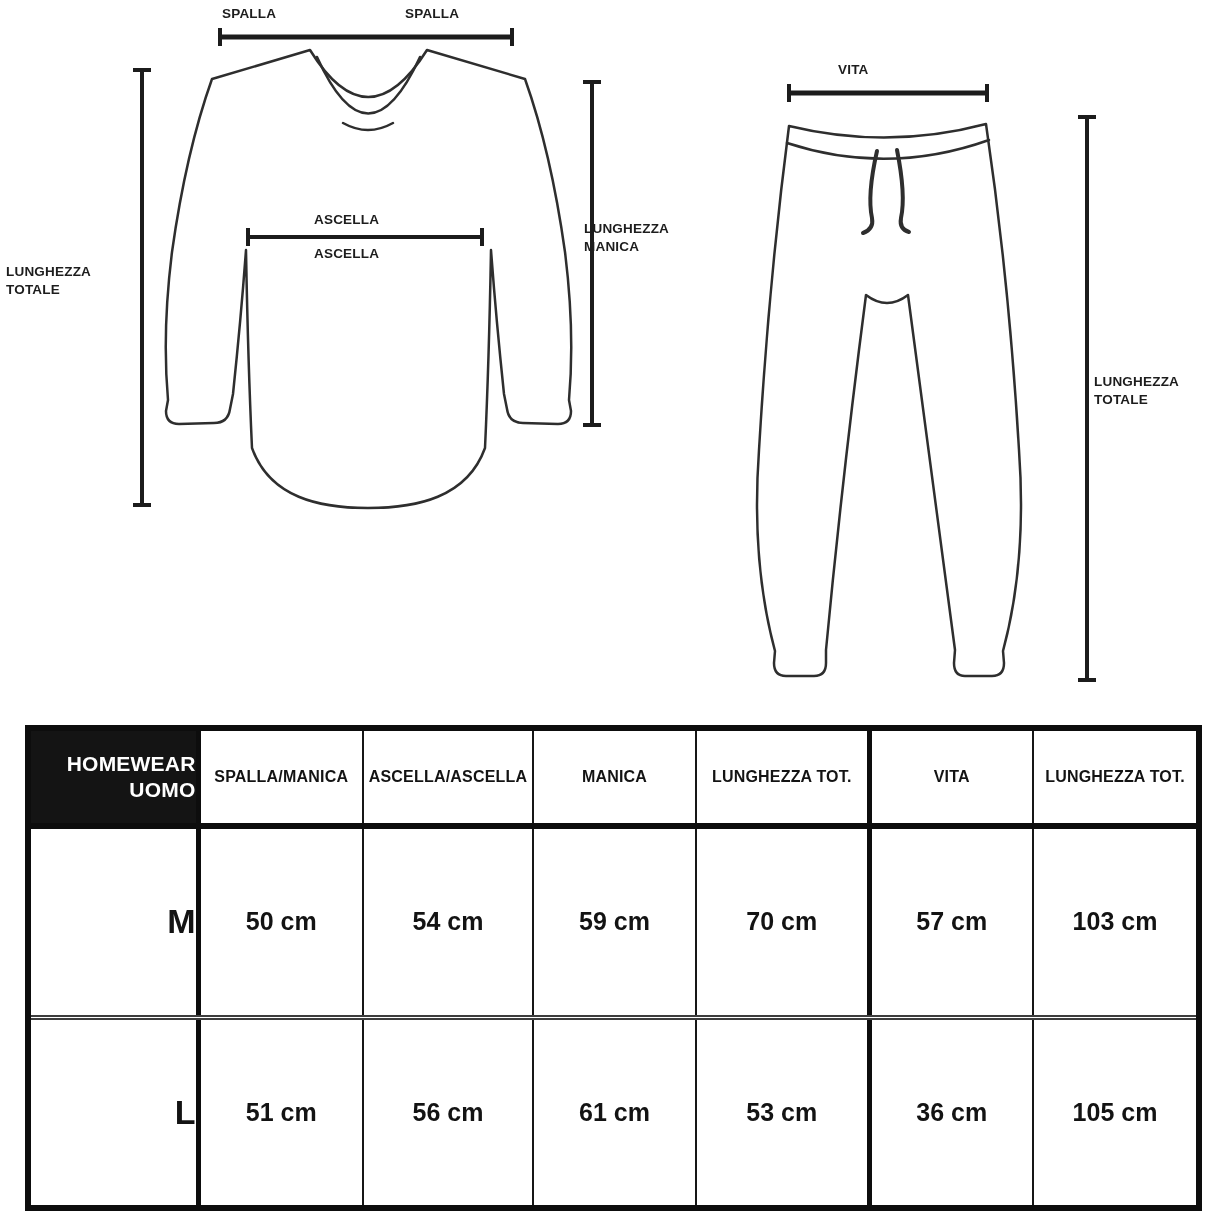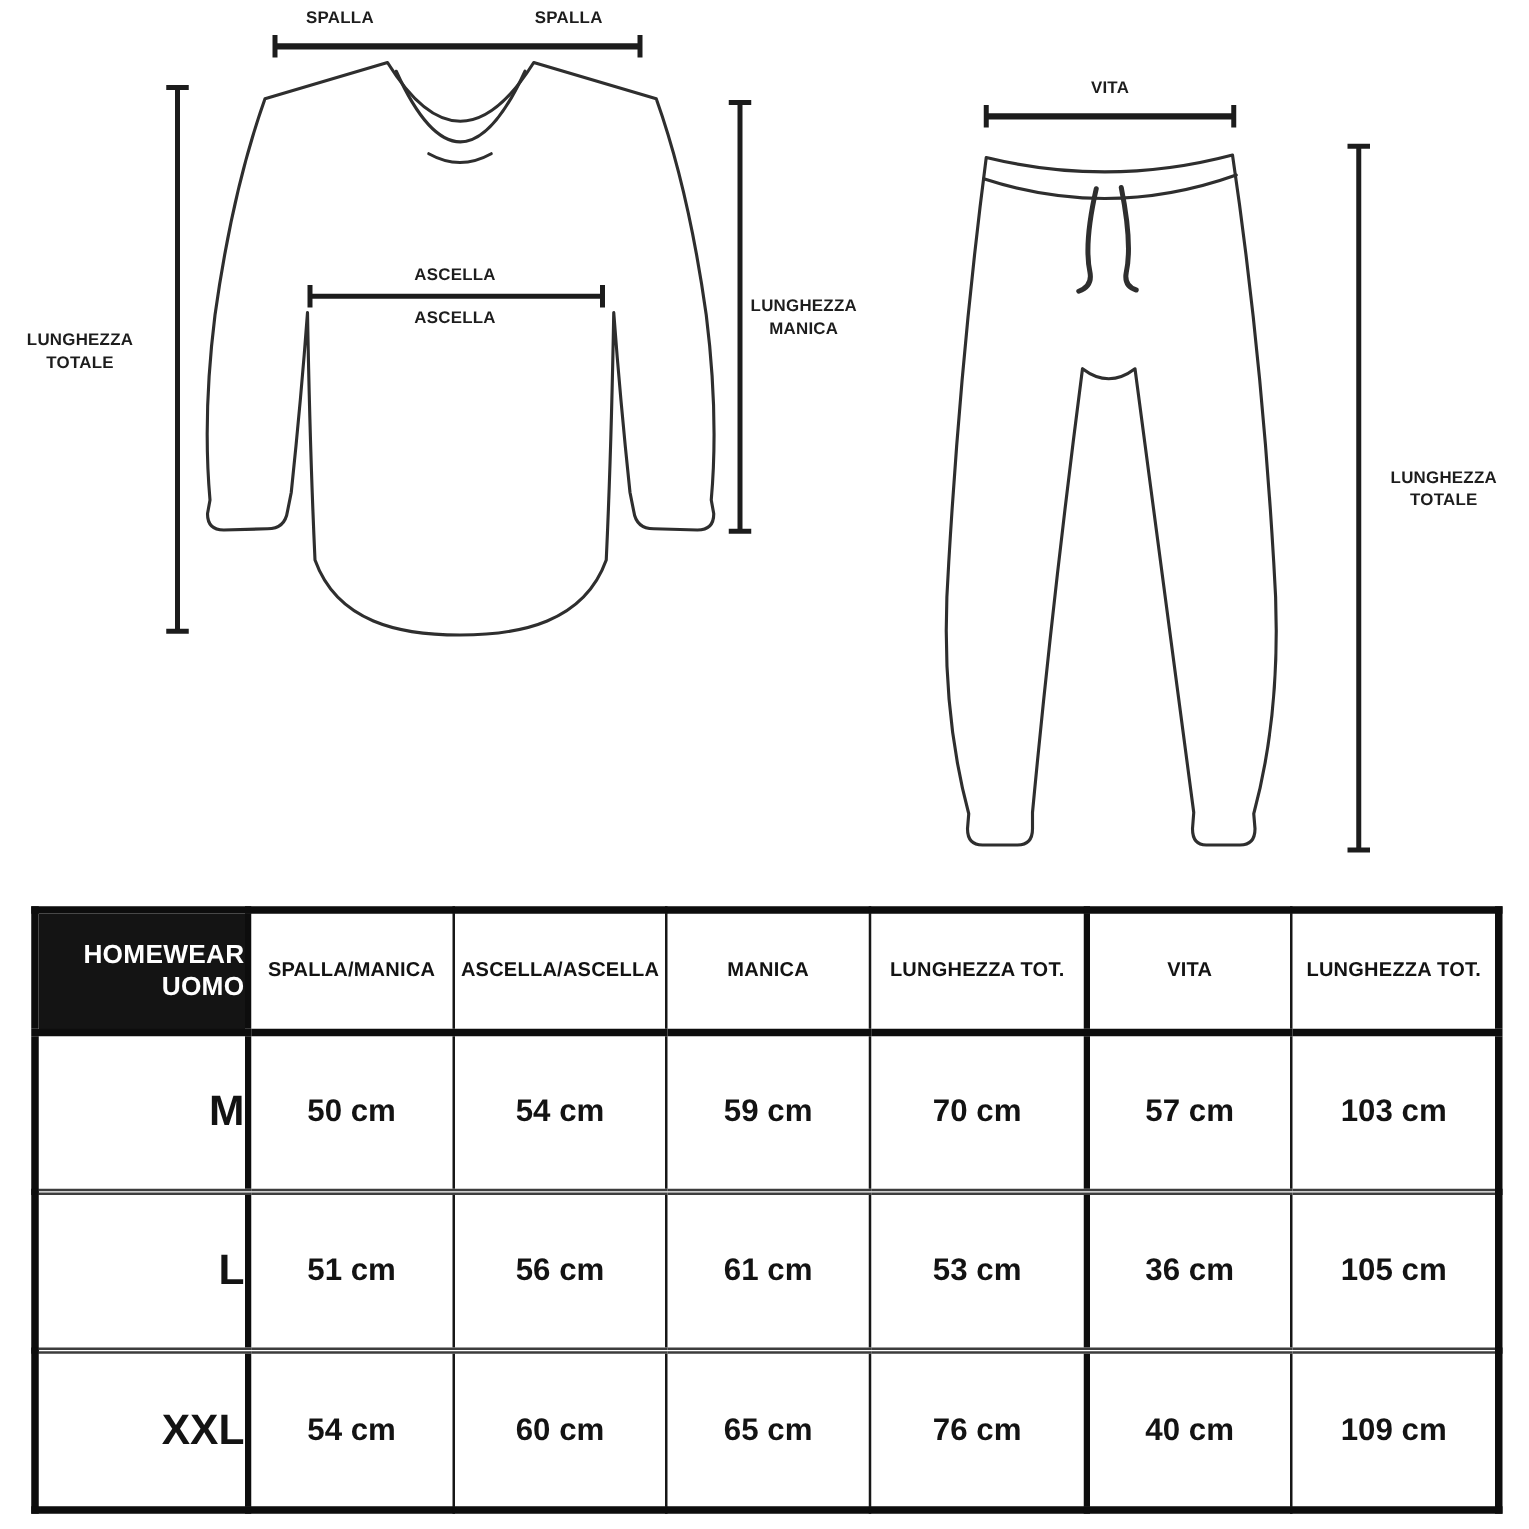--- a/index.html
+++ b/index.html
@@ -22,21 +22,20 @@
     height: 720px;
   }
   .diagram svg { position: absolute; left: 0; top: 0; }
   .dlabel {
     position: absolute;
     font-size: 13.5px;
     font-weight: bold;
     line-height: 1.3;
     letter-spacing: 0.2px;
     color: #1d1d1d;
-    text-align: center;
   }
   table.size-table {
     position: absolute;
     left: 25px;
     top: 725px;
     width: 1171px;
     height: 486px;
     border-collapse: collapse;
     table-layout: fixed;
     border: 6px solid #0d0d0d;
@@ -123,21 +122,21 @@
           <line x1="1078" y1="680" x2="1096" y2="680" stroke-width="4"></line>
         </g>
       </g>
     </svg>
 
     <div class="dlabel" style="left:222px; top:5px; width:100px;">SPALLA</div>
     <div class="dlabel" style="left:405px; top:5px; width:100px;">SPALLA</div>
     <div class="dlabel" style="left:6px; top:263px; width:116px;">LUNGHEZZA TOTALE</div>
     <div class="dlabel" style="left:314px; top:211px; width:100px;">ASCELLA</div>
     <div class="dlabel" style="left:314px; top:245px; width:100px;">ASCELLA</div>
-    <div class="dlabel" style="left:584px; top:236px; width:118px;">LUNGHEZZA MANICA</div>
+    <div class="dlabel" style="left:584px; top:220px; width:118px;">LUNGHEZZA MANICA</div>
     <div class="dlabel" style="left:838px; top:61px; width:100px;">VITA</div>
     <div class="dlabel" style="left:1094px; top:373px; width:122px;">LUNGHEZZA TOTALE</div>
   </div>
 
   <table class="size-table">
     <colgroup>
       <col style="width:170px">
         <col style="width:165px">
         <col style="width:170px">
       <col style="width:163px">
@@ -168,25 +167,16 @@
       </tr>
       <tr>
         <td class="size-cell">L</td>
         <td>51 cm</td>
         <td>56 cm</td>
         <td>61 cm</td>
         <td>53 cm</td>
         <td>36 cm</td>
         <td>105 cm</td>
       </tr>
-      <tr>
-        <td class="size-cell">XXL</td>
-        <td>54 cm</td>
-        <td>60 cm</td>
-        <td>65 cm</td>
-        <td>76 cm</td>
-        <td>40 cm</td>
-        <td>109 cm</td>
-      </tr>
     </tbody>
   </table>
 
 </div>
 
 </body></html>

